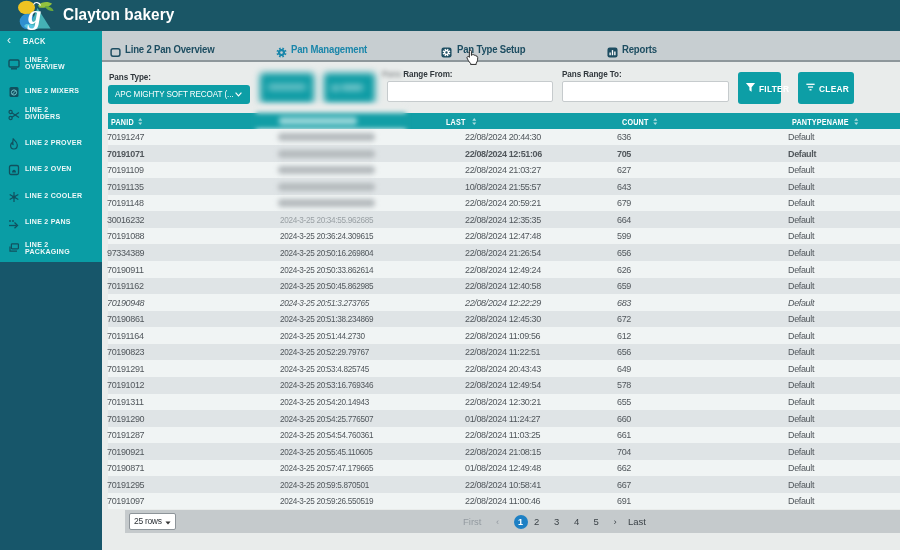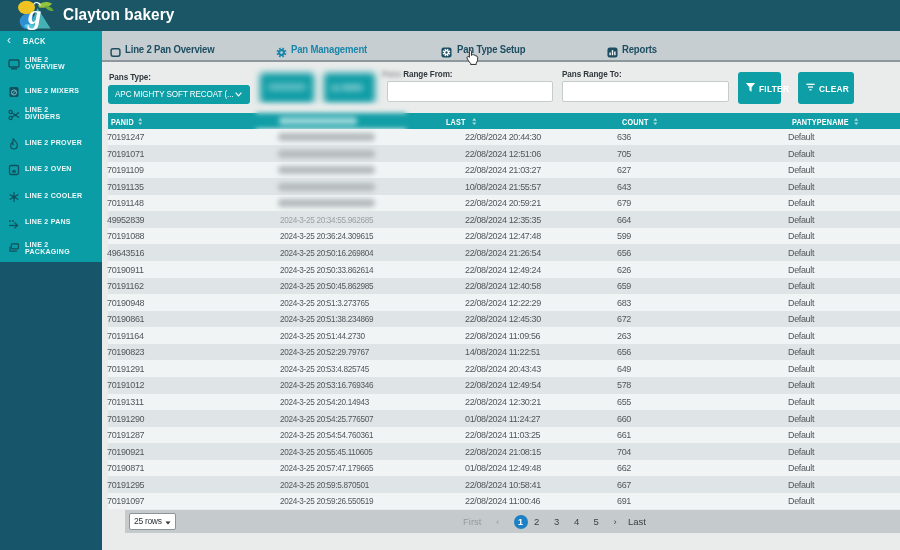--- a/index.html
+++ b/index.html
@@ -204,21 +204,21 @@
   <div style="position:absolute;left:22px;top:29.5px;width:97px;height:8px;border-radius:4px;background:#b4babd;"></div>
 </div>
 
 <div class="row rl" style="top:128.50px;">
     <div class="c c1">70191247</div>
     <div class="blob" style="left:170px;top:4.5px;"></div>
     <div class="c c3">22/08/2024 20:44:30</div>
     <div class="c c4">636</div>
     <div class="c c5">Default</div>
   </div>
-<div class="row rd" style="top:145.06px;">
+<div class="row rd" style="top:145.06px;font-weight:bold;">
     <div class="c c1">70191071</div>
     <div class="blob" style="left:170px;top:4.5px;"></div>
     <div class="c c3">22/08/2024 12:51:06</div>
     <div class="c c4">705</div>
     <div class="c c5">Default</div>
   </div>
 <div class="row rl" style="top:161.63px;">
     <div class="c c1">70191109</div>
     <div class="blob" style="left:170px;top:4.5px;"></div>
     <div class="c c3">22/08/2024 21:03:27</div>
@@ -233,79 +233,79 @@
     <div class="c c5">Default</div>
   </div>
 <div class="row rl" style="top:194.76px;">
     <div class="c c1">70191148</div>
     <div class="blob" style="left:170px;top:4.5px;"></div>
     <div class="c c3">22/08/2024 20:59:21</div>
     <div class="c c4">679</div>
     <div class="c c5">Default</div>
   </div>
 <div class="row rd" style="top:211.32px;">
-    <div class="c c1">49952839</div>
+    <div class="c c1">30016232</div>
     <div class="c c2 dim">2024-3-25 20:34:55.962685</div>
     <div class="c c3">22/08/2024 12:35:35</div>
     <div class="c c4">664</div>
     <div class="c c5">Default</div>
   </div>
 <div class="row rl" style="top:227.89px;">
     <div class="c c1">70191088</div>
     <div class="c c2">2024-3-25 20:36:24.309615</div>
     <div class="c c3">22/08/2024 12:47:48</div>
     <div class="c c4">599</div>
     <div class="c c5">Default</div>
   </div>
 <div class="row rd" style="top:244.46px;">
-    <div class="c c1">49643516</div>
+    <div class="c c1">97334389</div>
     <div class="c c2">2024-3-25 20:50:16.269804</div>
     <div class="c c3">22/08/2024 21:26:54</div>
     <div class="c c4">656</div>
     <div class="c c5">Default</div>
   </div>
 <div class="row rl" style="top:261.02px;">
     <div class="c c1">70190911</div>
     <div class="c c2">2024-3-25 20:50:33.862614</div>
     <div class="c c3">22/08/2024 12:49:24</div>
     <div class="c c4">626</div>
     <div class="c c5">Default</div>
   </div>
 <div class="row rd" style="top:277.59px;">
     <div class="c c1">70191162</div>
     <div class="c c2">2024-3-25 20:50:45.862985</div>
     <div class="c c3">22/08/2024 12:40:58</div>
     <div class="c c4">659</div>
     <div class="c c5">Default</div>
   </div>
-<div class="row rl" style="top:294.15px;">
+<div class="row rl" style="top:294.15px;font-style:italic;">
     <div class="c c1">70190948</div>
     <div class="c c2">2024-3-25 20:51:3.273765</div>
     <div class="c c3">22/08/2024 12:22:29</div>
     <div class="c c4">683</div>
     <div class="c c5">Default</div>
   </div>
 <div class="row rd" style="top:310.72px;">
     <div class="c c1">70190861</div>
     <div class="c c2">2024-3-25 20:51:38.234869</div>
     <div class="c c3">22/08/2024 12:45:30</div>
     <div class="c c4">672</div>
     <div class="c c5">Default</div>
   </div>
 <div class="row rl" style="top:327.28px;">
     <div class="c c1">70191164</div>
     <div class="c c2">2024-3-25 20:51:44.2730</div>
     <div class="c c3">22/08/2024 11:09:56</div>
-    <div class="c c4">263</div>
+    <div class="c c4">612</div>
     <div class="c c5">Default</div>
   </div>
 <div class="row rd" style="top:343.85px;">
     <div class="c c1">70190823</div>
     <div class="c c2">2024-3-25 20:52:29.79767</div>
-    <div class="c c3">14/08/2024 11:22:51</div>
+    <div class="c c3">22/08/2024 11:22:51</div>
     <div class="c c4">656</div>
     <div class="c c5">Default</div>
   </div>
 <div class="row rl" style="top:360.41px;">
     <div class="c c1">70191291</div>
     <div class="c c2">2024-3-25 20:53:4.825745</div>
     <div class="c c3">22/08/2024 20:43:43</div>
     <div class="c c4">649</div>
     <div class="c c5">Default</div>
   </div>

